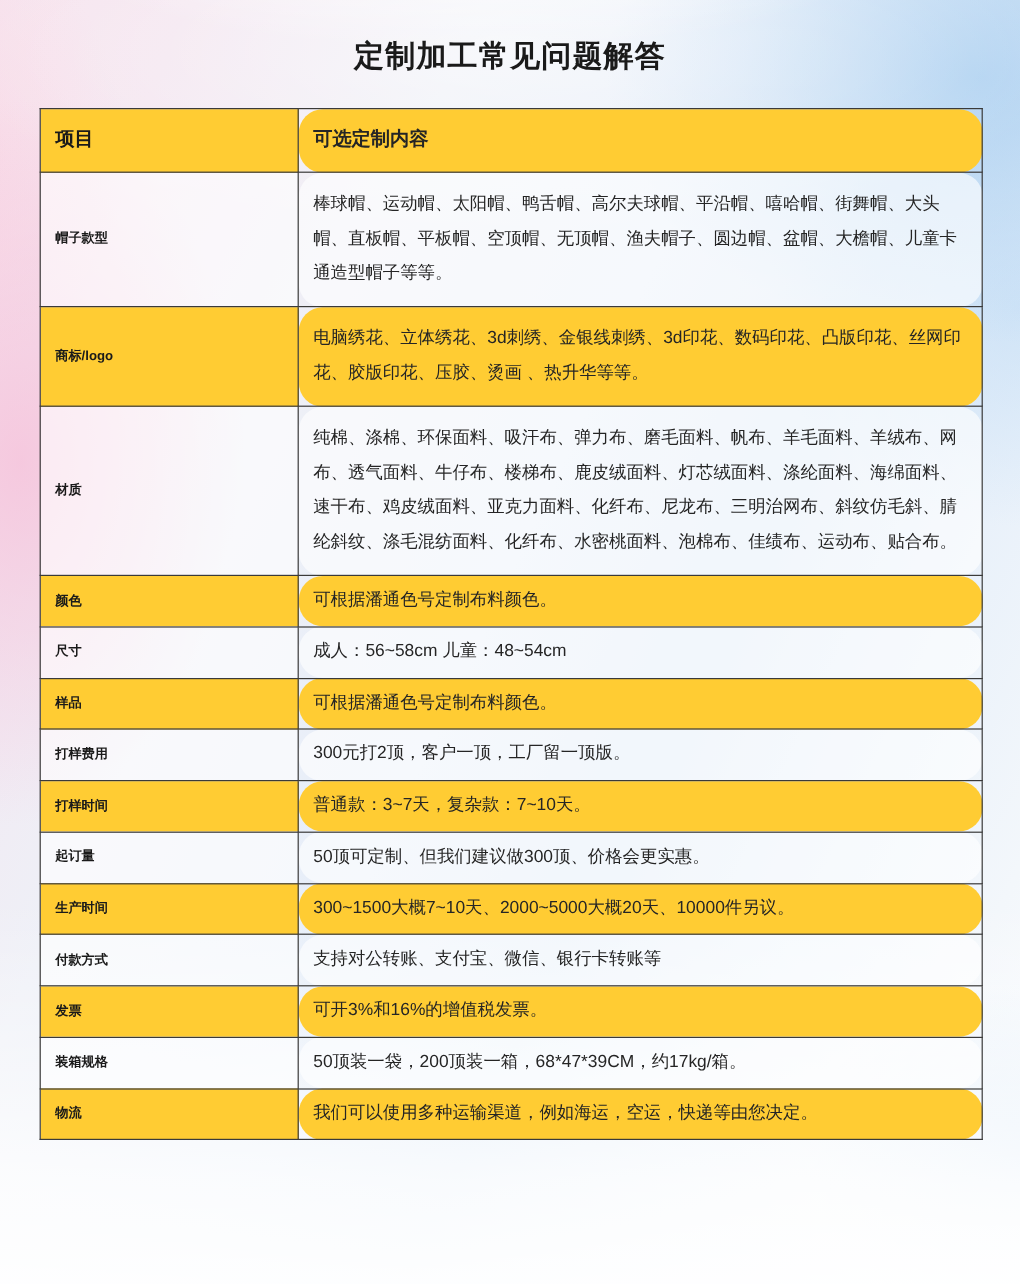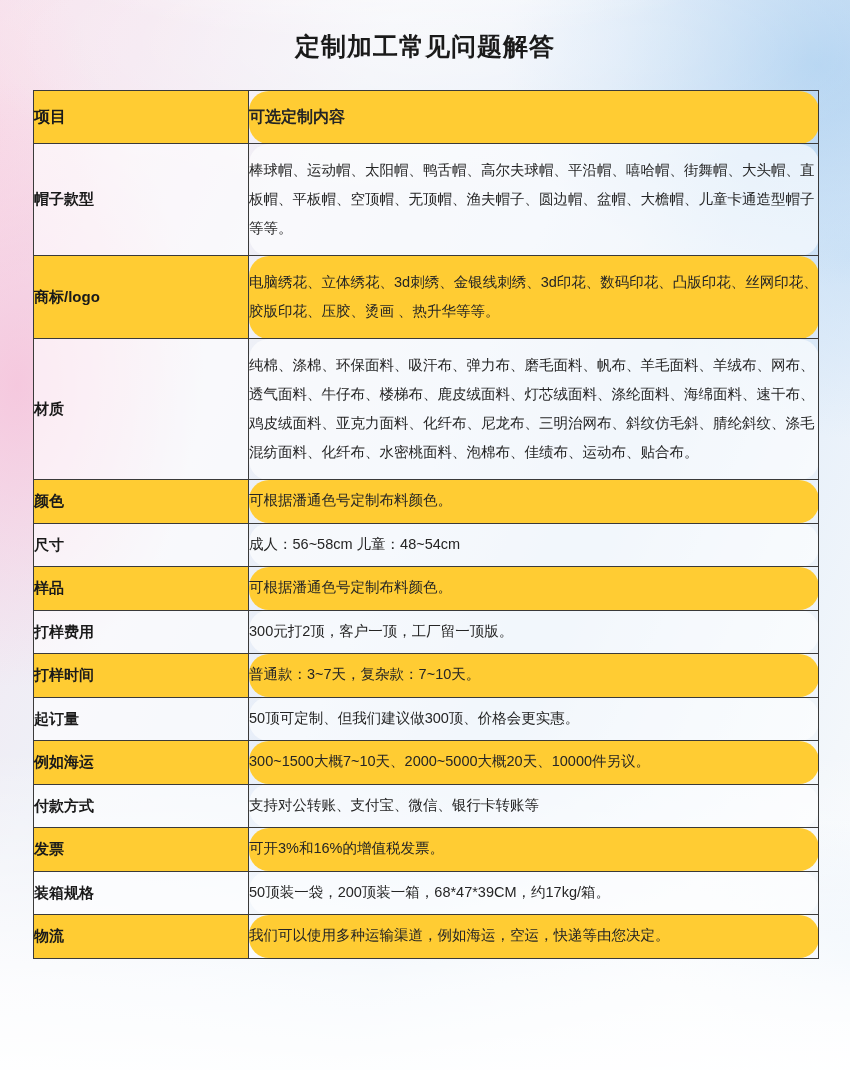--- a/index.html
+++ b/index.html
@@ -80,29 +80,29 @@
     top: 90px;
     width: 785px;
     border-collapse: collapse;
     table-layout: fixed;
   }
 
   .faq-table td,
   .faq-table th {
     border: 1px solid #3a3a3a;
     vertical-align: middle;
-    padding: 0;
+    padding: 12px;
   }
 
   .col-item   { width: 215px; }
   .col-detail { width: 570px; }
 
   .cell-item {
     padding: 8px 0 8px 22px;
-    font-size: 15px;
+    font-size: 11px;
     font-weight: bold;
     color: #1a1a1a;
     line-height: 1.5;
   }
 
   .cell-detail {
     padding: 10px 14px 10px 14px;
     font-size: 14.5px;
     color: #252525;
     line-height: 2.0;
@@ -193,21 +193,21 @@
         <td class="cell-item">打样时间</td>
         <td class="cell-detail">普通款：3~7天，复杂款：7~10天。</td>
       </tr>
 
       <tr class="fill-light compact">
         <td class="cell-item">起订量</td>
         <td class="cell-detail">50顶可定制、但我们建议做300顶、价格会更实惠。</td>
       </tr>
 
       <tr class="fill-yellow compact">
-        <td class="cell-item">例如海运</td>
+        <td class="cell-item">生产时间</td>
         <td class="cell-detail">300~1500大概7~10天、2000~5000大概20天、10000件另议。</td>
       </tr>
 
       <tr class="fill-light compact">
         <td class="cell-item">付款方式</td>
         <td class="cell-detail">支持对公转账、支付宝、微信、银行卡转账等</td>
       </tr>
 
       <tr class="fill-yellow compact">
         <td class="cell-item">发票</td>

